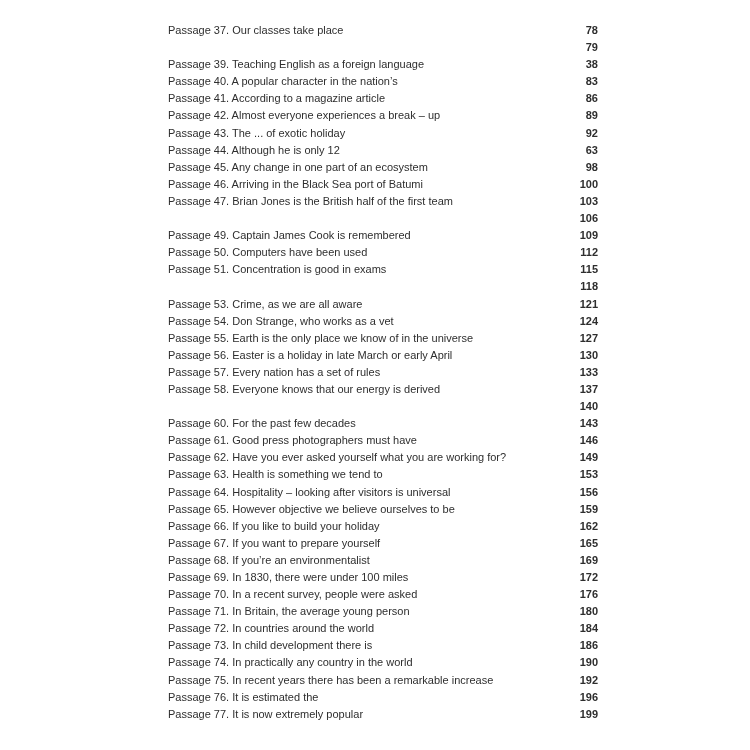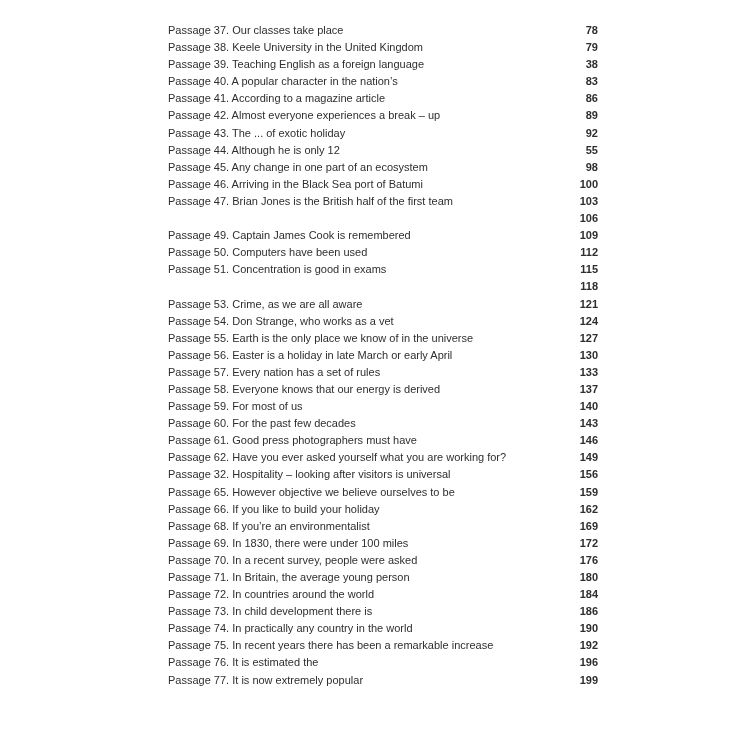--- a/index.html
+++ b/index.html
@@ -54,21 +54,20 @@
 <body>
 
 <div class="page">
   <div class="toc">
       <div class="toc-row">
         <span class="entry-text">Passage 37. Our classes take place</span>
         <span class="dots"></span>
         <span class="page-num">78</span>
       </div>
       <div class="toc-row">
-        <span class="entry-text">Passage 38. Keele University in the United Kingdom</span>
         <span class="dots"></span>
         <span class="page-num">79</span>
       </div>
       <div class="toc-row">
         <span class="entry-text">Passage 39. Teaching English as a foreign language</span>
         <span class="dots"></span>
         <span class="page-num">38</span>
       </div>
       <div class="toc-row">
         <span class="entry-text">Passage 40. A popular character in the nation’s</span>
@@ -86,21 +85,21 @@
         <span class="page-num">89</span>
       </div>
       <div class="toc-row">
         <span class="entry-text">Passage 43. The ... of exotic holiday</span>
         <span class="dots"></span>
         <span class="page-num">92</span>
       </div>
       <div class="toc-row">
         <span class="entry-text">Passage 44. Although he is only 12</span>
         <span class="dots"></span>
-        <span class="page-num">55</span>
+        <span class="page-num">63</span>
       </div>
       <div class="toc-row">
         <span class="entry-text">Passage 45. Any change in one part of an ecosystem</span>
         <span class="dots"></span>
         <span class="page-num">98</span>
       </div>
       <div class="toc-row">
         <span class="entry-text">Passage 46. Arriving in the Black Sea port of Batumi</span>
         <span class="dots"></span>
         <span class="page-num">100</span>
@@ -157,53 +156,62 @@
         <span class="entry-text">Passage 57. Every nation has a set of rules</span>
         <span class="dots"></span>
         <span class="page-num">133</span>
       </div>
       <div class="toc-row">
         <span class="entry-text">Passage 58. Everyone knows that our energy is derived</span>
         <span class="dots"></span>
         <span class="page-num">137</span>
       </div>
       <div class="toc-row">
-        <span class="entry-text">Passage 59. For most of us</span>
         <span class="dots"></span>
         <span class="page-num">140</span>
       </div>
       <div class="toc-row">
         <span class="entry-text">Passage 60. For the past few decades</span>
         <span class="dots"></span>
         <span class="page-num">143</span>
       </div>
       <div class="toc-row">
         <span class="entry-text">Passage 61. Good press photographers must have</span>
         <span class="dots"></span>
         <span class="page-num">146</span>
       </div>
       <div class="toc-row">
         <span class="entry-text">Passage 62. Have you ever asked yourself what you are working for?</span>
         <span class="dots"></span>
         <span class="page-num">149</span>
       </div>
       <div class="toc-row">
-        <span class="entry-text">Passage 32. Hospitality – looking after visitors is universal</span>
+        <span class="entry-text">Passage 63. Health is something we tend to</span>
+        <span class="dots"></span>
+        <span class="page-num">153</span>
+      </div>
+      <div class="toc-row">
+        <span class="entry-text">Passage 64. Hospitality – looking after visitors is universal</span>
         <span class="dots"></span>
         <span class="page-num">156</span>
       </div>
       <div class="toc-row">
         <span class="entry-text">Passage 65. However objective we believe ourselves to be</span>
         <span class="dots"></span>
         <span class="page-num">159</span>
       </div>
       <div class="toc-row">
         <span class="entry-text">Passage 66. If you like to build your holiday</span>
         <span class="dots"></span>
         <span class="page-num">162</span>
+      </div>
+      <div class="toc-row">
+        <span class="entry-text">Passage 67. If you want to prepare yourself</span>
+        <span class="dots"></span>
+        <span class="page-num">165</span>
       </div>
       <div class="toc-row">
         <span class="entry-text">Passage 68. If you’re an environmentalist</span>
         <span class="dots"></span>
         <span class="page-num">169</span>
       </div>
       <div class="toc-row">
         <span class="entry-text">Passage 69. In 1830, there were under 100 miles</span>
         <span class="dots"></span>
         <span class="page-num">172</span>

